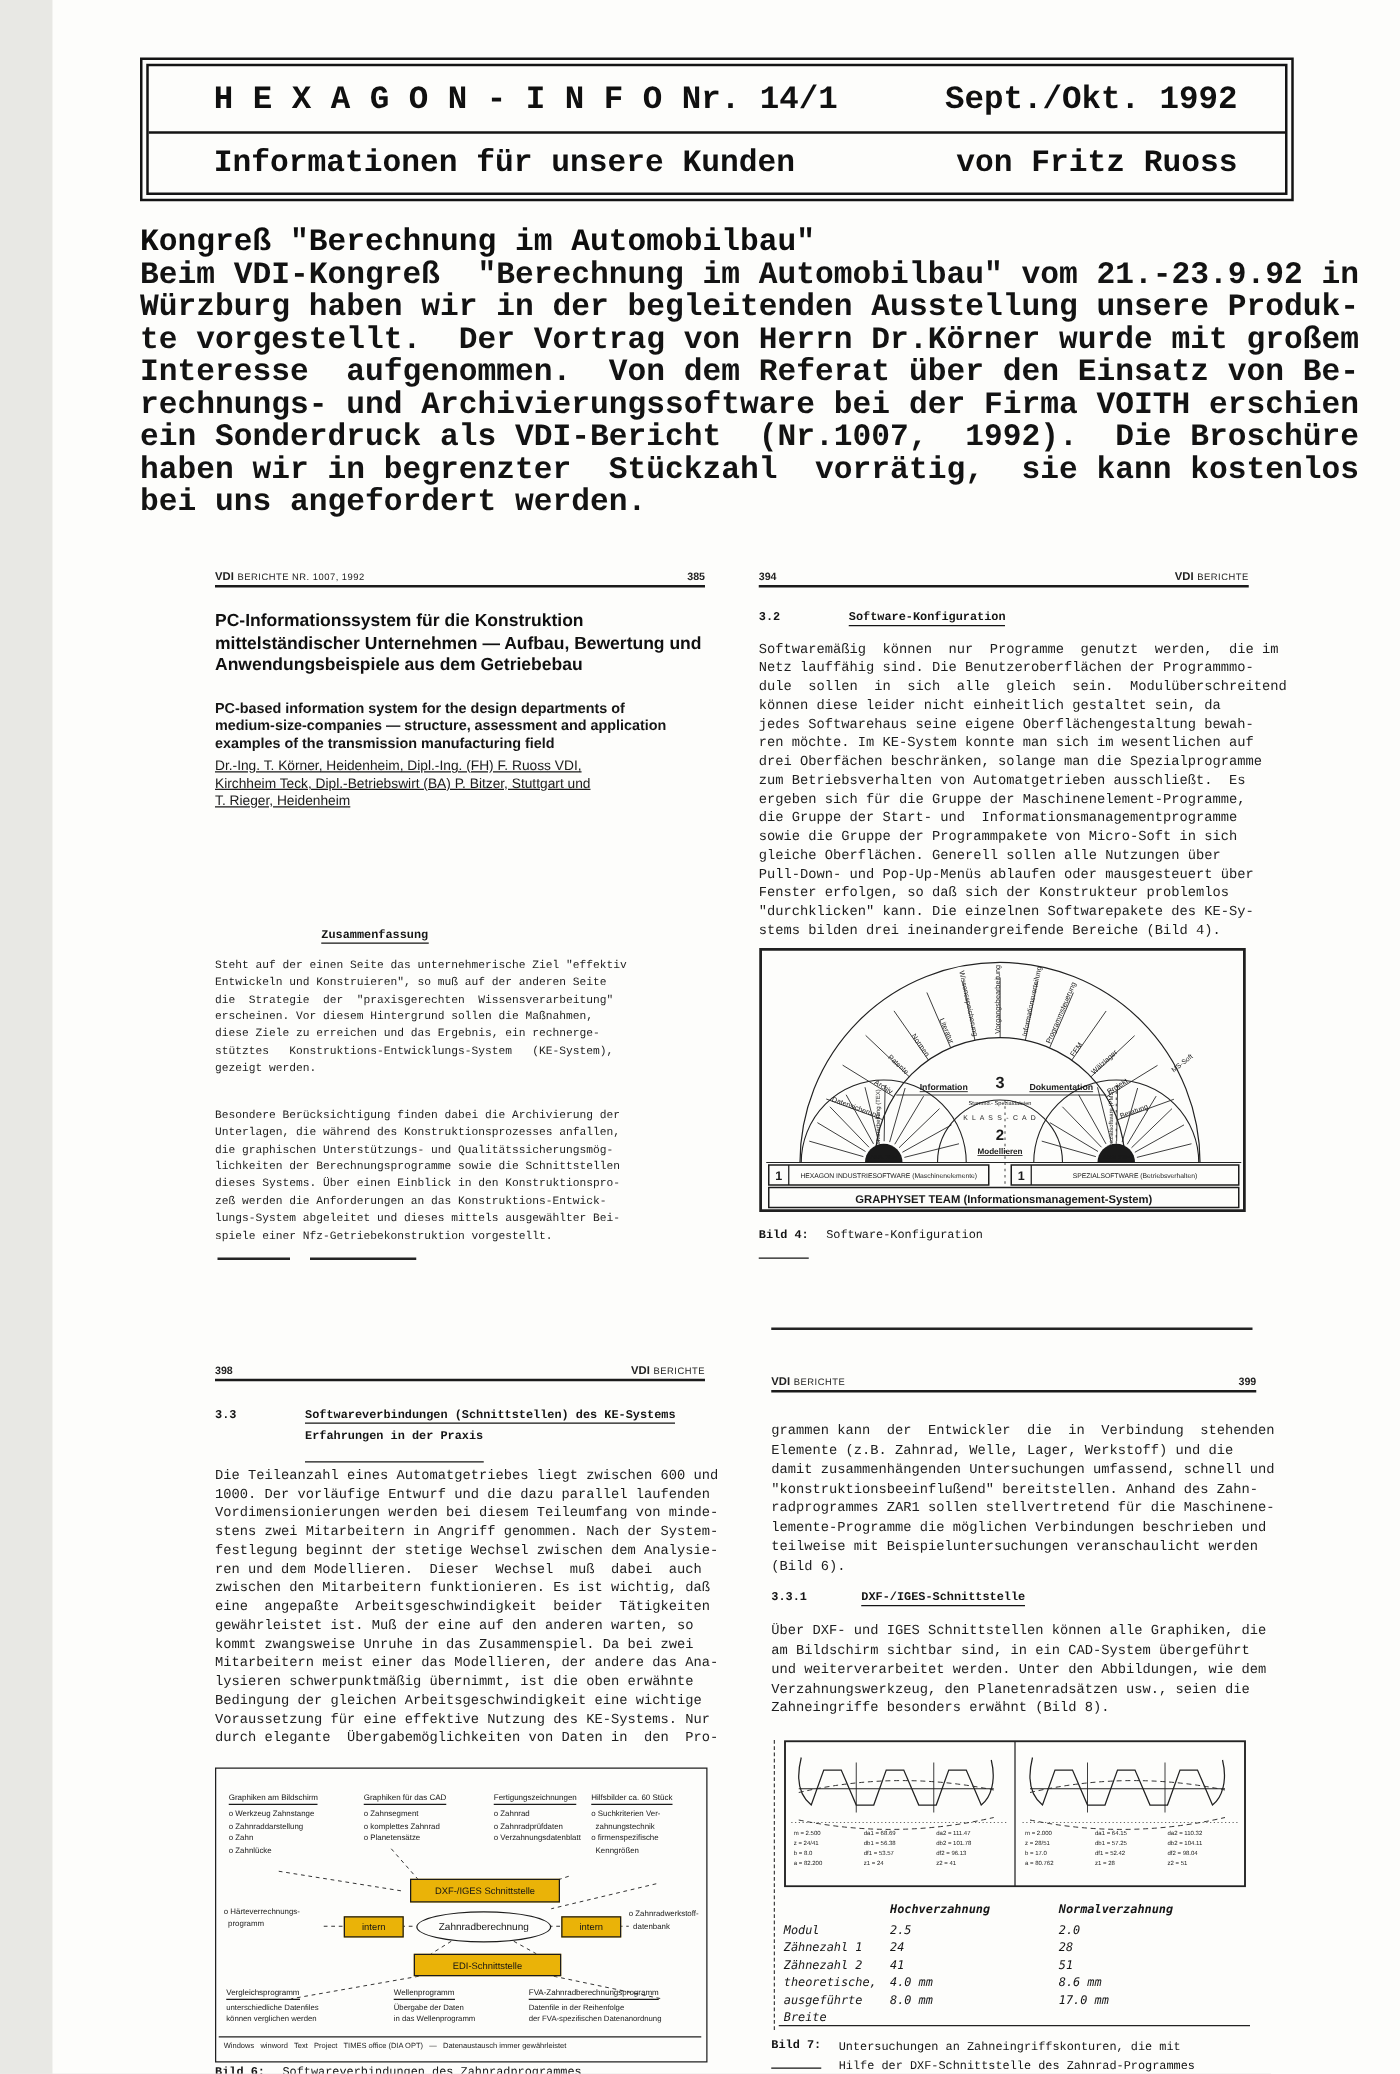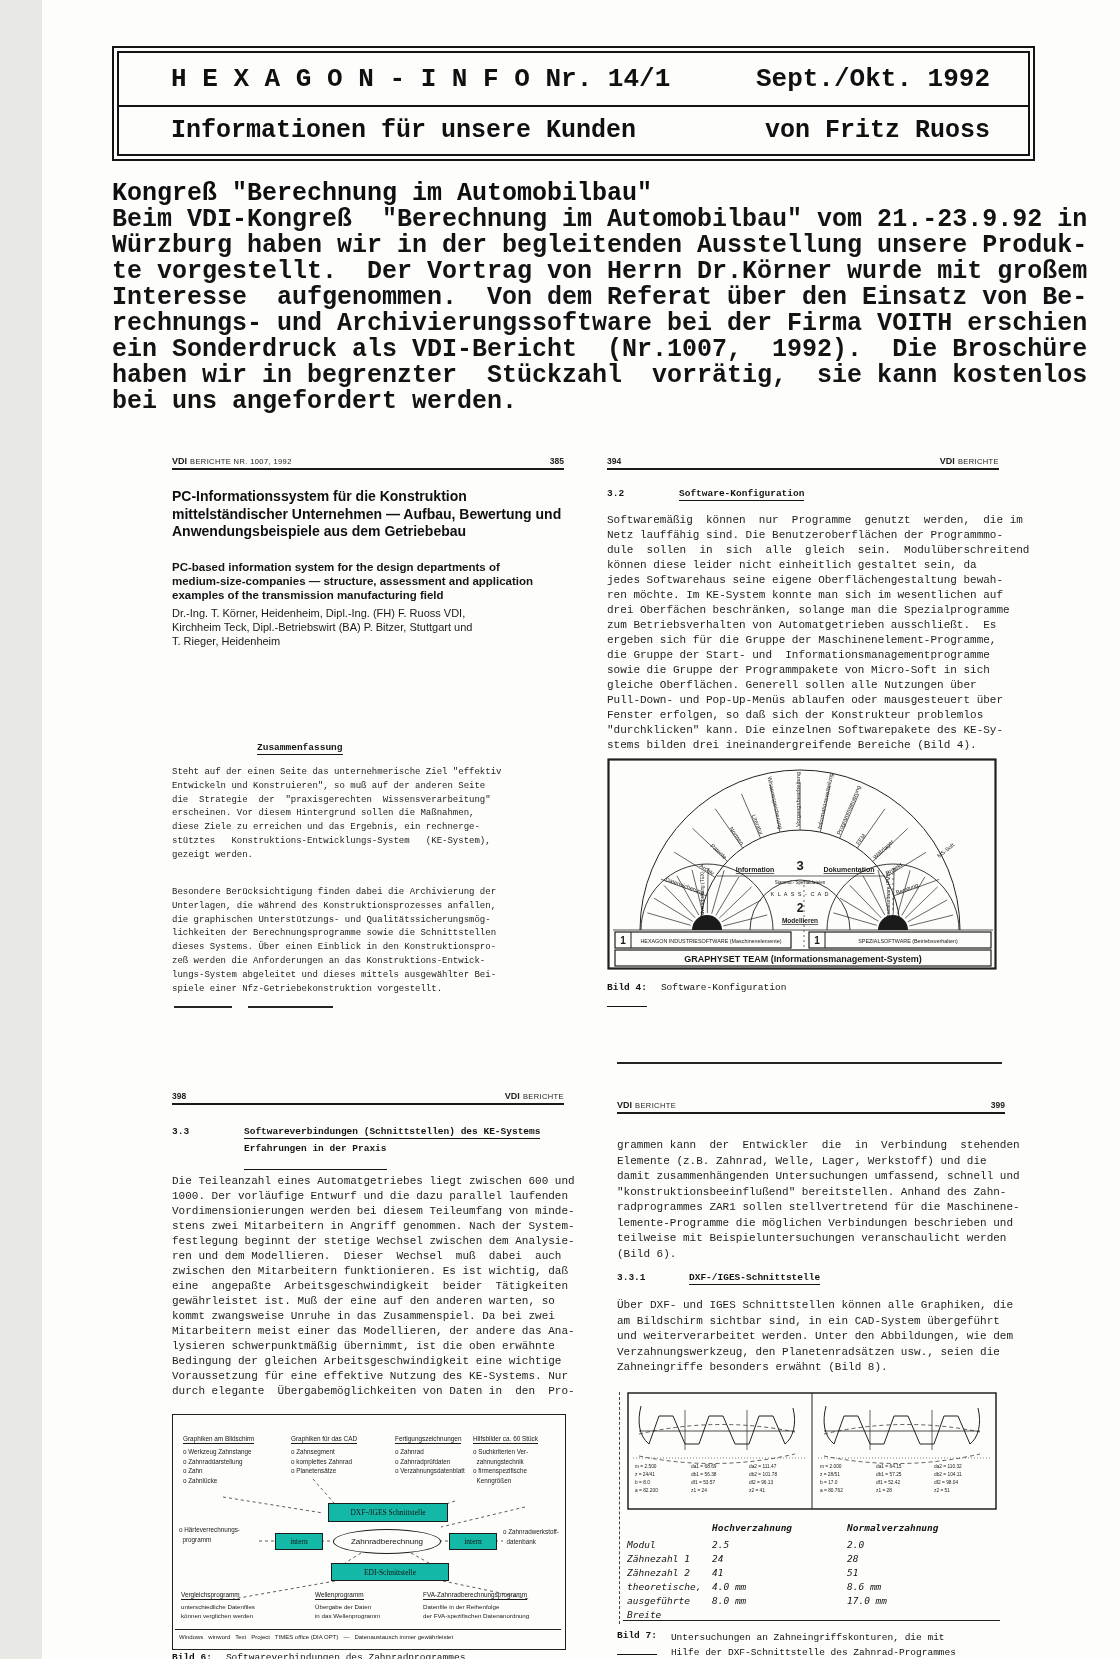--- a/index.html
+++ b/index.html
@@ -45,21 +45,21 @@
   .abst{font-size:9px;line-height:13.8px;color:#1d1d1d;}
   svg text{font-family:"Liberation Sans","DejaVu Sans",sans-serif;fill:#1a1a1a;}
   .fan-t{font-size:5.8px;}
   .artifact{border-top:2px solid #242424;}
 
   
   .fc{left:130px;top:1414px;width:392px;height:234px;border:1.8px solid #202020;}
   .fc .hd{font-size:6.4px;border-bottom:1px solid #1a1a1a;padding-bottom:1px;width:max-content;color:#141414;}
   .fc .it{font-size:6.3px;line-height:9.5px;margin-top:3px;color:#1a1a1a;}
   .fc .nodebox{border:1.5px solid #1c1c1c;display:flex;align-items:center;justify-content:center;
-               font-size:7.5px;color:#141414;background:#14b8a6;font-family:Liberation Serif, serif;}
+               font-size:7.5px;color:#141414;background:#eab308;}
   .fc .ell{border:1.5px solid #1c1c1c;border-radius:50%;display:flex;align-items:center;justify-content:center;
            font-size:8px;color:#141414;background:#fdfdfb;}
   .fc .bhd{font-size:6.4px;border-bottom:1px solid #1a1a1a;padding-bottom:1px;width:max-content;color:#141414;}
   .fc .bln{font-size:6.2px;line-height:9px;margin-top:2px;color:#1a1a1a;}
   .fc .foot{font-size:6px;color:#1a1a1a;}
   .fc .footrule{position:absolute;left:2px;top:214px;width:386px;border-top:1.5px solid #202020;}
 
   
   .gt{font-family:"DejaVu Sans Mono","Liberation Mono",monospace;font-size:9.5px;color:#161616;font-style:italic;}
   .gt .trow{position:relative;height:14px;}
@@ -101,21 +101,21 @@
       <span><span class="brand">VDI</span><span class="hrest">BERICHTE NR. 1007, 1992</span></span>
       <span class="pgno">385</span>
     </div>
   </div>
   <div class="abs t-en sans pre" style="left:130px;top:560px;">PC-based information system for the design departments of
 medium-size-companies — structure, assessment and application
 examples of the transmission manufacturing field</div>
   <div class="abs t-de sans pre" style="left:130px;top:488px;">PC-Informationssystem für die Konstruktion
 mittelständischer Unternehmen — Aufbau, Bewertung und
 Anwendungsbeispiele aus dem Getriebebau</div>
-  <div class="abs t-au sans pre" style="left:130px;top:607px;">Dr.-Ing. T. Körner, Heidenheim, Dipl.-Ing. (FH) F. Ruoss VDI,
+  <div class="abs t-au sans pre" style="left:130px;top:607px;text-decoration:underline;">Dr.-Ing. T. Körner, Heidenheim, Dipl.-Ing. (FH) F. Ruoss VDI,
 Kirchheim Teck, Dipl.-Betriebswirt (BA) P. Bitzer, Stuttgart und
 T. Rieger, Heidenheim</div>
   <div class="abs abst-h mono" style="left:215px;top:742px;">Zusammenfassung</div>
   <div class="abs abst mono pre" style="left:130px;top:886px;">Besondere Berücksichtigung finden dabei die Archivierung der
 Unterlagen, die während des Konstruktionsprozesses anfallen,
 die graphischen Unterstützungs- und Qualitätssicherungsmög-
 lichkeiten der Berechnungsprogramme sowie die Schnittstellen
 dieses Systems. Über einen Einblick in den Konstruktionspro-
 zeß werden die Anforderungen an das Konstruktions-Entwick-
 lungs-System abgeleitet und dieses mittels ausgewählter Bei-

